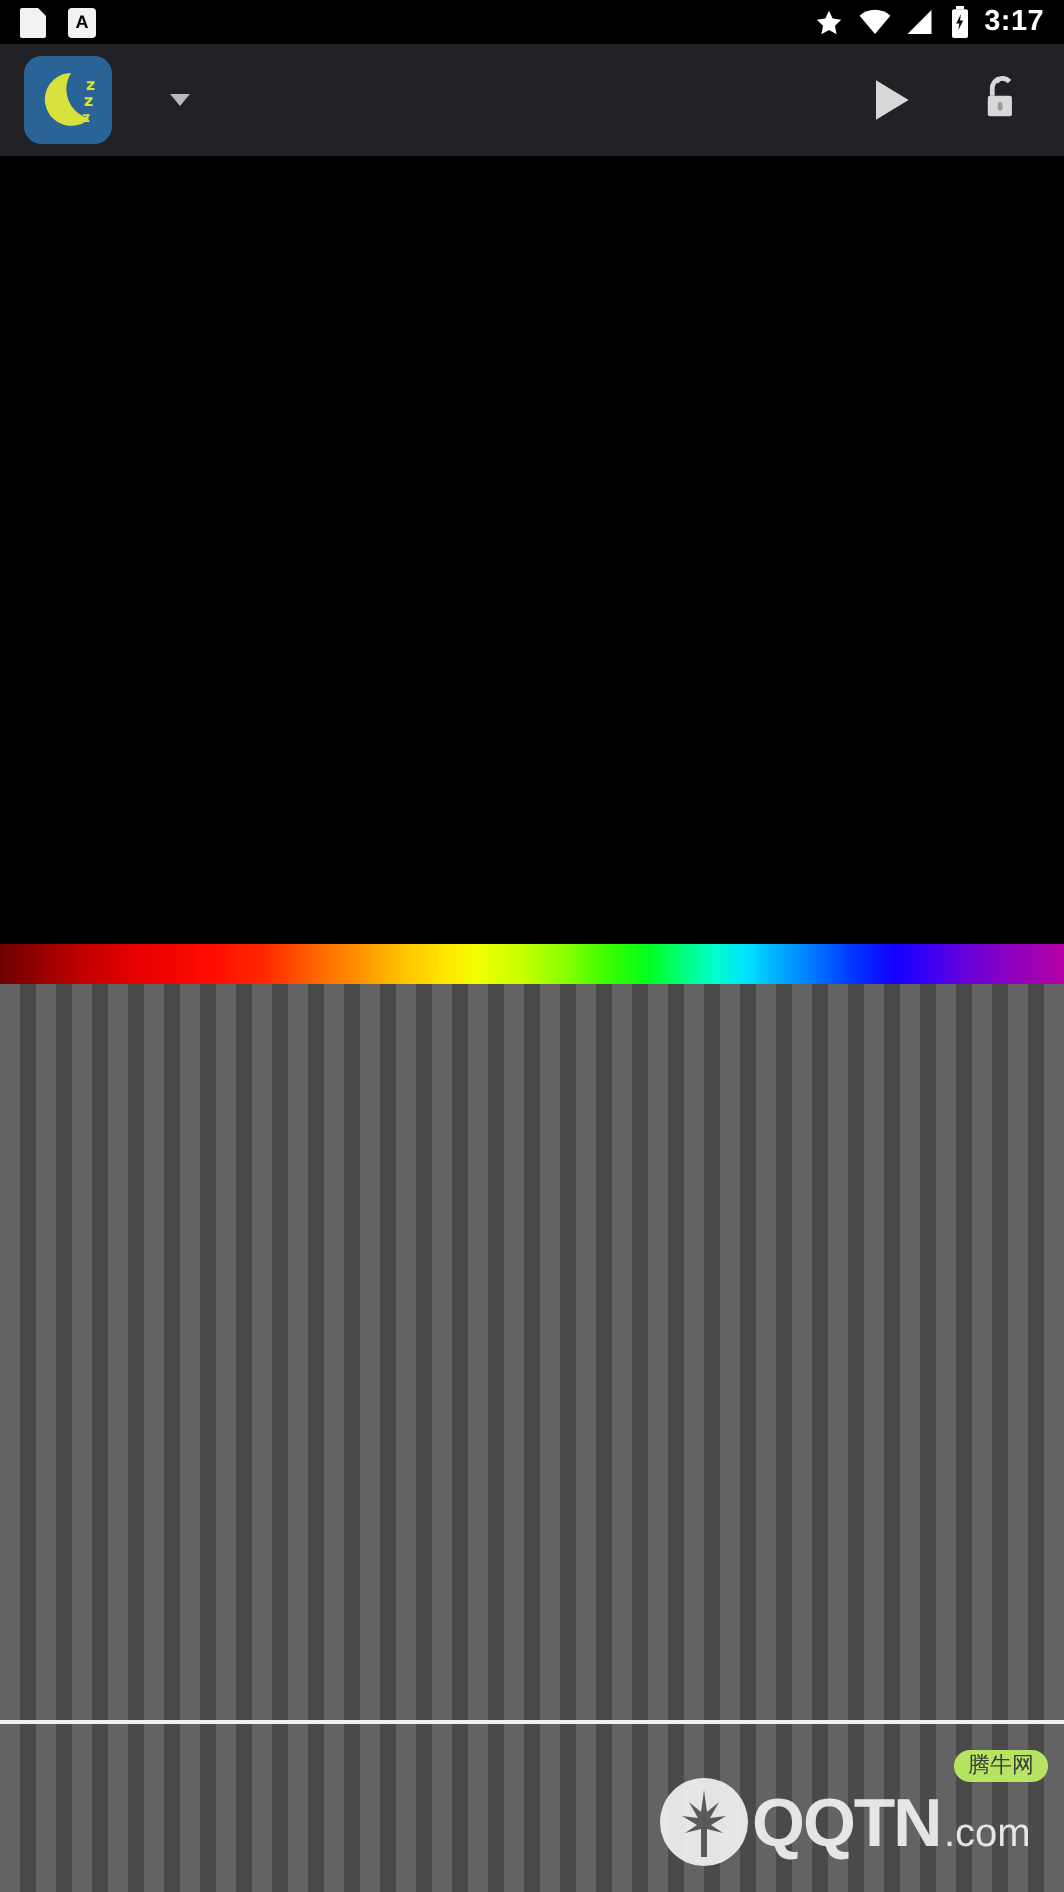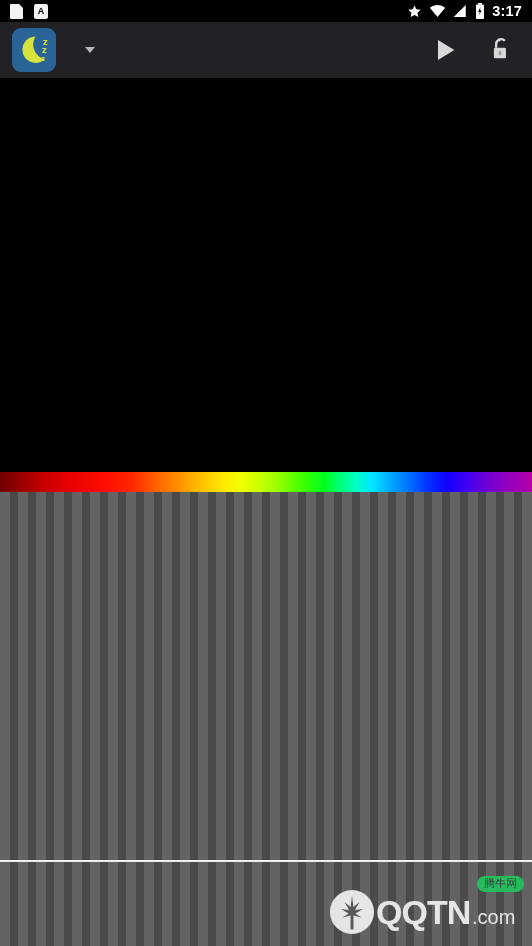--- a/index.html
+++ b/index.html
@@ -221,21 +221,21 @@
   }
   .wm-logo { flex: 0 0 auto; }
   .wm-text-wrap {
     position: relative;
     margin-left: -2px;
   }
   .wm-badge {
     position: absolute;
     right: 2px;
     top: -14px;
-    background: #22c55e;
+    background: #bef264;
     color: #3a3a3a;
     border-radius: 9px;
     font-size: 11px;
     padding: 2px 7px 3px 7px;
     font-family: "DejaVu Sans", sans-serif;
     white-space: nowrap;
     line-height: 1;
   }
 </style>
 </head>

